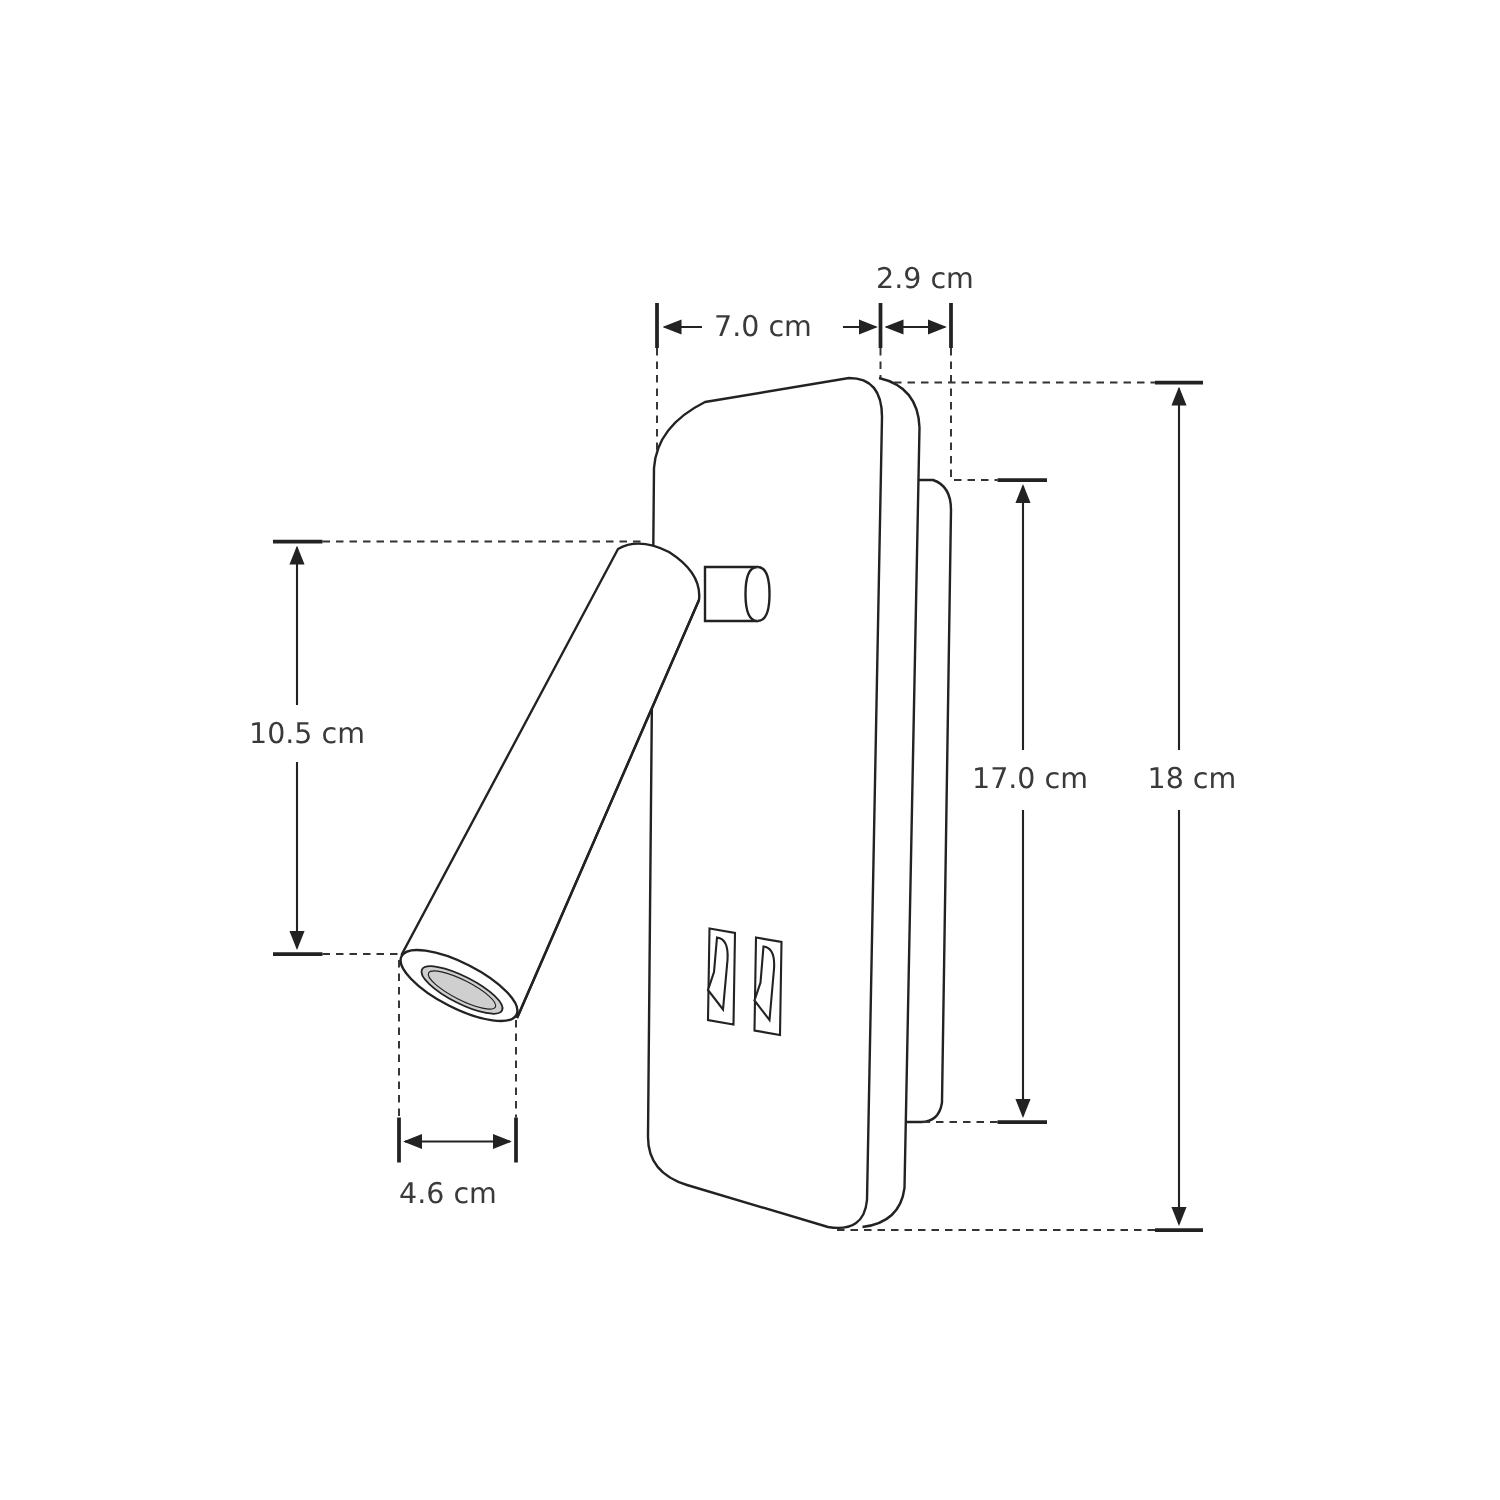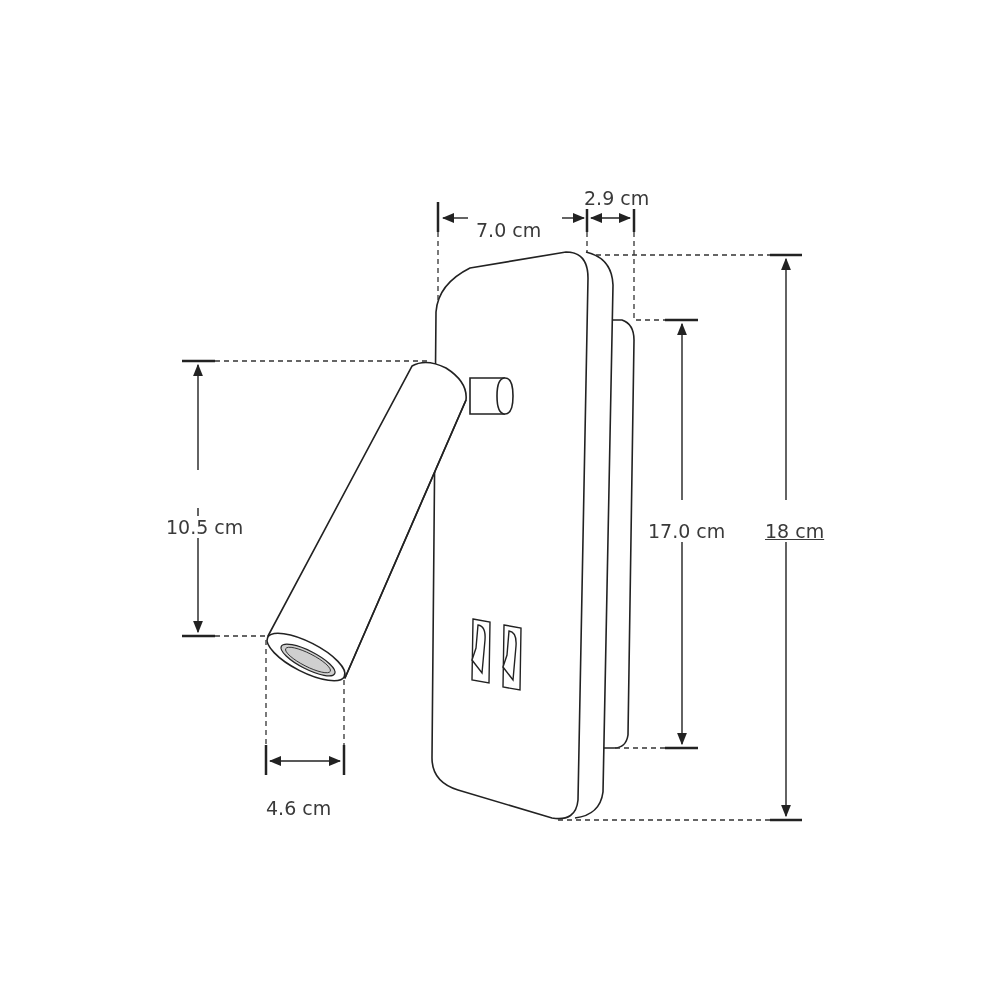--- a/index.html
+++ b/index.html
@@ -1,18 +1,18 @@
 <!DOCTYPE html>
 <html><head>
 <meta charset="utf-8">
 <style>
   html, body { margin: 0; padding: 0; background: #ffffff; }
   #canvas { position: relative; width: 1000px; height: 1000px; background: #ffffff; overflow: hidden; }
   svg { position: absolute; left: 0; top: 0; }
-  .label { position: absolute; font-family: "DejaVu Sans", sans-serif; font-size: 19px; color: #3a3a3a; white-space: nowrap; background: #fff; line-height: 22px; margin-top: 12px; }
+  .label { position: absolute; font-family: "DejaVu Sans", sans-serif; font-size: 19px; color: #3a3a3a; white-space: nowrap; background: #fff; line-height: 22px; }
 </style>
 </head>
 <body>
 
 <div id="canvas">
   <svg width="1000" height="1000" viewBox="0 0 1000 1000">
     <defs>
       <marker id="arr" viewBox="0 0 10 10" refX="9" refY="5" markerWidth="9" markerHeight="9" orient="auto-start-reverse">
         <path d="M0,1 L10,5 L0,9 z" fill="#222"></path>
       </marker>
@@ -95,17 +95,17 @@
 
       <line x1="770" y1="255" x2="802" y2="255" stroke-width="2.5"></line>
       <line x1="770" y1="820" x2="802" y2="820" stroke-width="2.5"></line>
       <line x1="786" y1="259" x2="786" y2="500" marker-start="url(#arr)"></line>
       <line x1="786" y1="540" x2="786" y2="816" marker-end="url(#arr)"></line>
     </g>
   </svg>
 
   <span class="label" style="left:476px; top:207px;">7.0 cm</span>
   <span class="label" style="left:584px; top:175px;">2.9 cm</span>
-  <span class="label" style="left:166px; top:504px;">10.5 cm</span>
+  <span class="label" style="left:166px; top:478px;">10.5 cm</span>
   <span class="label" style="left:266px; top:785px;">4.6 cm</span>
   <span class="label" style="left:648px; top:508px;">17.0 cm</span>
-  <span class="label" style="left:765px; top:508px;text-decoration:underline;">18 cm</span>
+  <span class="label" style="left:765px; top:508px;">18 cm</span>
 </div>
 
 </body></html>

